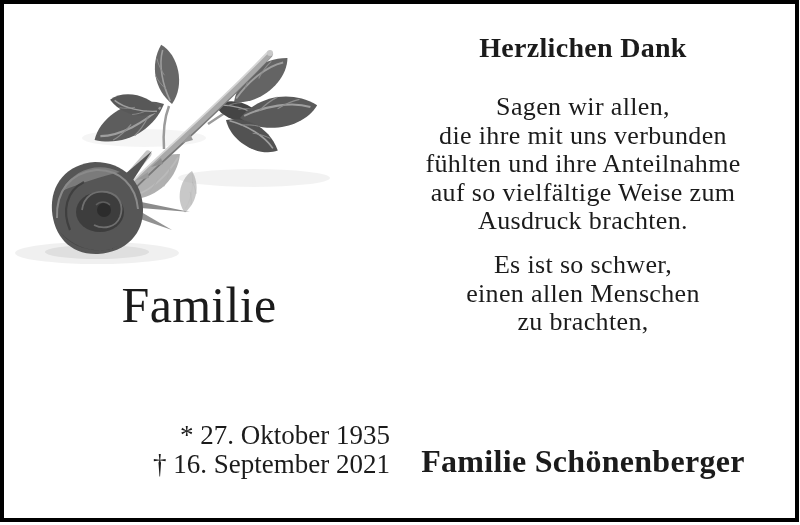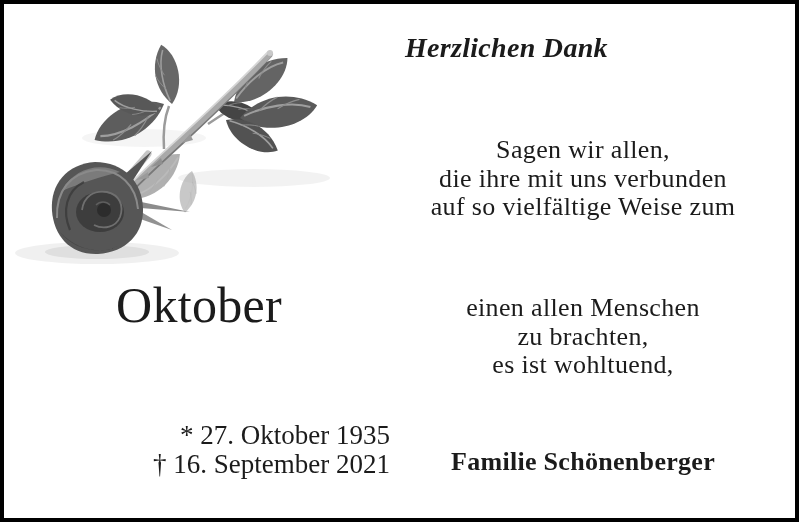--- a/index.html
+++ b/index.html
@@ -40,39 +40,38 @@
   }
   .dates {
     position: absolute;
     left: 8px; top: 421px; width: 382px;
     text-align: right;
     font-size: 27px; line-height: 29px;
   }
   .title {
     position: absolute;
     left: 405px; top: 33px; width: 356px;
+    text-align: center;
     font-size: 28px; font-weight: bold; line-height: 30px;
     letter-spacing: 0.3px;
-    font-style: italic;
   }
   .para {
     position: absolute;
     left: 399px; width: 368px;
     text-align: center;
     font-size: 26px; line-height: 28.5px;
     letter-spacing: 0.35px;
-    margin-top: 43px;
   }
   .p1 { top: 93px; }
   .p2 { top: 251px; }
   .signature {
     position: absolute;
     left: 405px; top: 447px; width: 356px;
     text-align: center;
-    font-size: 26px; font-weight: bold; line-height: 29px;
+    font-size: 32px; font-weight: bold; line-height: 29px;
     letter-spacing: 0.3px;
   }
 </style>
 </head>
 <body>
 
 <div class="page">
 
   <div class="frame"></div>
 
@@ -124,37 +123,39 @@
     <path d="M45 212 C44 185 58 167 84 164 C108 163 124 180 126 203" fill="none" stroke="#8a8a8a" stroke-width="2"></path>
     <path d="M58 224 C50 205 54 185 72 176" fill="none" stroke="#3a3a3a" stroke-width="2.2" opacity="0.8"></path>
     <path d="M48 226 C60 242 86 250 106 240 C92 248 66 246 48 226 Z" fill="#3a3a3a" opacity="0.6"></path>
     <ellipse cx="88" cy="206" rx="24" ry="20" fill="#3d3d3d"></ellipse>
     <path d="M70 204 C72 190 82 184 95 186 C108 189 112 200 108 211 C104 221 92 224 82 219" fill="none" stroke="#6f6f6f" stroke-width="1.8"></path>
     <circle cx="92" cy="204" r="7" fill="#2c2c2c"></circle>
     <path d="M84 199 C88 195 94 195 98 199" fill="none" stroke="#5e5e5e" stroke-width="1.4"></path>
   </svg>
 
   <div class="name">
-    <div>Oktober</div>
+    <div>Familie</div>
   </div>
 
   <div class="dates">
     <div>* 27. Oktober 1935</div>
     <div>† 16. September 2021</div>
   </div>
 
   <div class="title">Herzlichen Dank</div>
 
   <div class="para p1">
     <div>Sagen wir allen,</div>
     <div>die ihre mit uns verbunden</div>
+    <div>fühlten und ihre Anteilnahme</div>
     <div>auf so vielfältige Weise zum</div>
+    <div>Ausdruck brachten.</div>
   </div>
 
   <div class="para p2">
+    <div>Es ist so schwer,</div>
     <div>einen allen Menschen</div>
     <div>zu brachten,</div>
-    <div>es ist wohltuend,</div>
   </div>
 
   <div class="signature">Familie Schönenberger</div>
 
 </div>
 
 </body></html>

